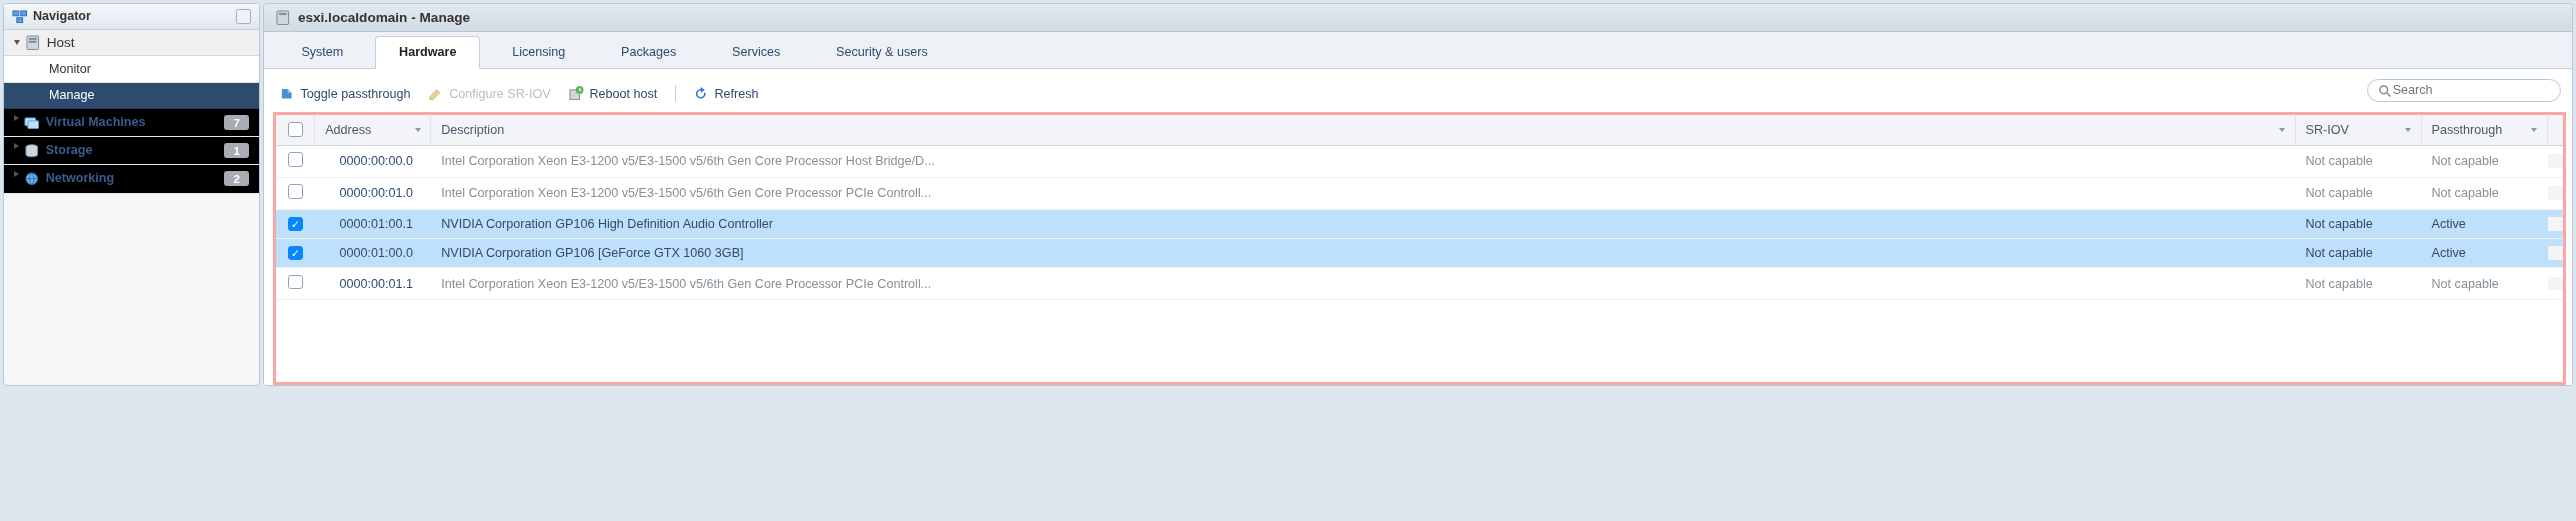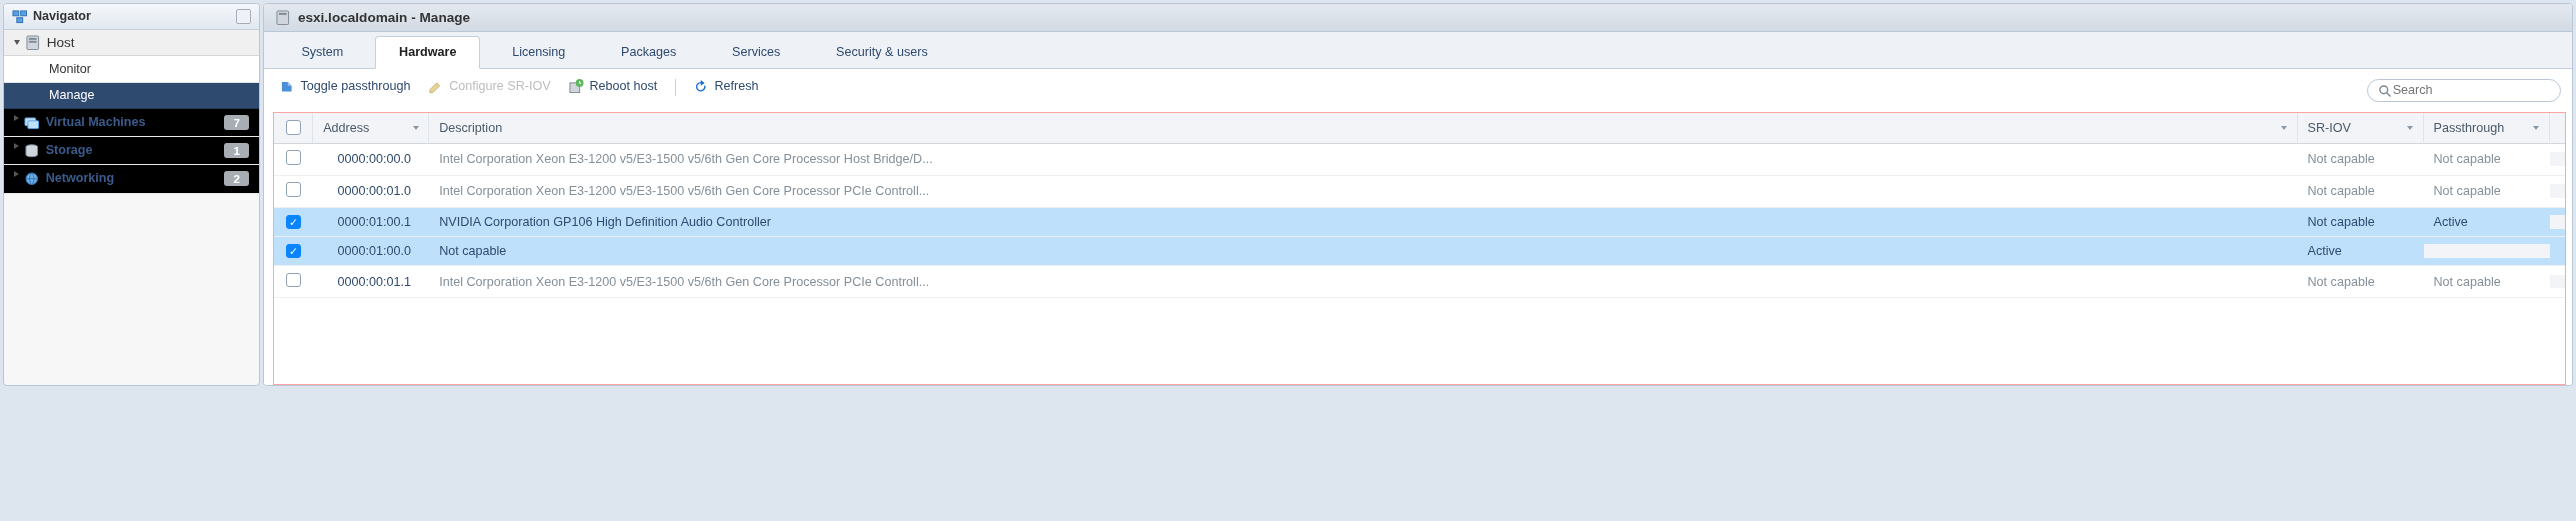--- a/index.html
+++ b/index.html
@@ -174,21 +174,21 @@
   }
   .work-area {
     flex: 1;
     display: flex;
     flex-direction: column;
     padding: 5.8px 5.8px 0 9.7px;
     overflow: hidden;
   }
   .toolbar {
     display: flex;
-    align-items: flex-start;
+    align-items: flex-end;
     gap: 17.4px;
     padding: 3.9px 5.8px 9.7px 5.8px;
     font-size: 12.6px;
     color: #2f4a6f;
   }
   .tb-btn {
     display: flex;
     align-items: center;
     gap: 5.8px;
     cursor: pointer;
@@ -210,21 +210,21 @@
   }
   .search-box input {
     border: none;
     outline: none;
     flex: 1;
     font-size: 12.6px;
     color: #ec4899;
     background: transparent;
   }
   .grid {
-    border: 1px solid #fca5a5;
+    border: 3px solid #fca5a5;
     display: flex;
     flex-direction: column;
     overflow: hidden;
     flex: 1;
   }
   .grid-head, .grid-row {
     display: grid;
     grid-template-columns: 39px 116px 1fr 126px 126px 15.5px;
     align-items: center;
   }
@@ -473,20 +473,21 @@
                 <div class="cell" style="text-align:center"><span class="chk on">✓</span></div>
                 <div class="cell addr">0000:01:00.1</div>
                 <div class="cell">NVIDIA Corporation GP106 High Definition Audio Controller</div>
                 <div class="cell">Not capable</div>
                 <div class="cell">Active</div>
                 <div class="cell scroll-gutter"></div>
               </div>
               <div class="grid-row selected">
                 <div class="cell" style="text-align:center"><span class="chk on">✓</span></div>
                 <div class="cell addr">0000:01:00.0</div>
+                <div class="cell">NVIDIA Corporation GP106 [GeForce GTX 1060 3GB]</div>
                 <div class="cell">Not capable</div>
                 <div class="cell">Active</div>
                 <div class="cell scroll-gutter"></div>
               </div>
               <div class="grid-row">
                 <div class="cell" style="text-align:center"><span class="chk"></span></div>
                 <div class="cell addr">0000:00:01.1</div>
                 <div class="cell">Intel Corporation Xeon E3-1200 v5/E3-1500 v5/6th Gen Core Processor PCIe Controll...</div>
                 <div class="cell">Not capable</div>
                 <div class="cell">Not capable</div>

